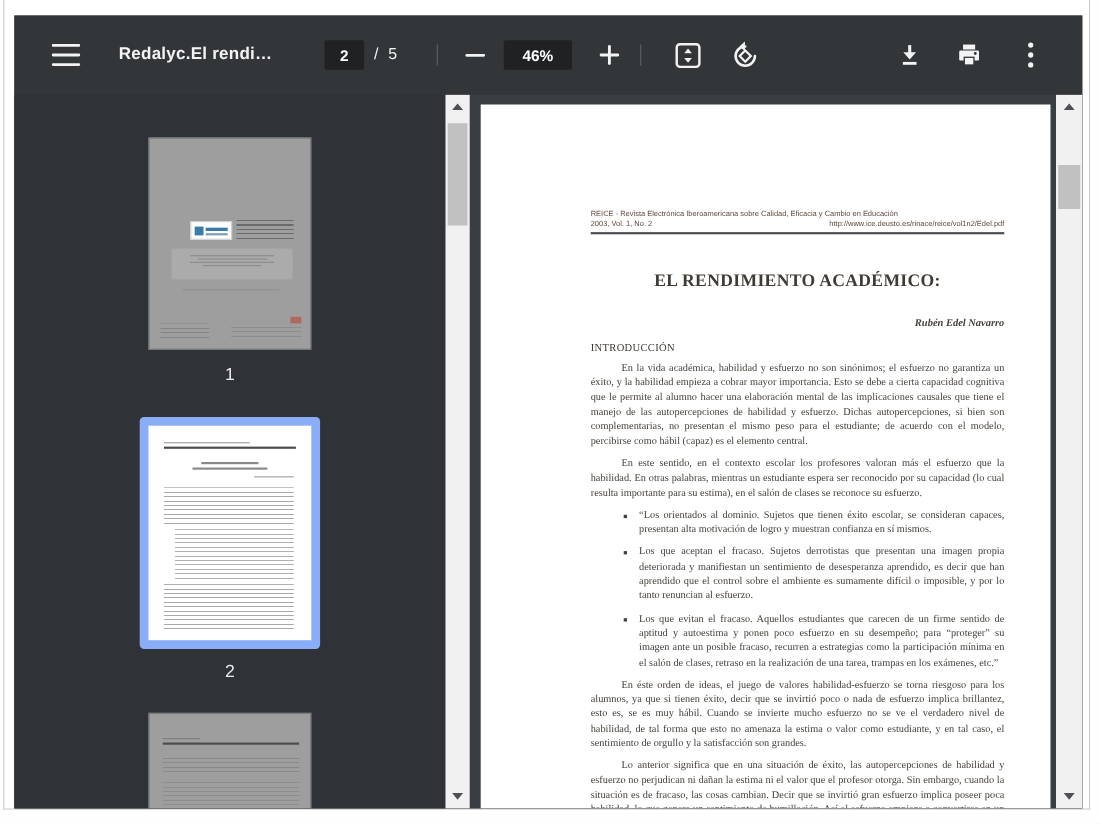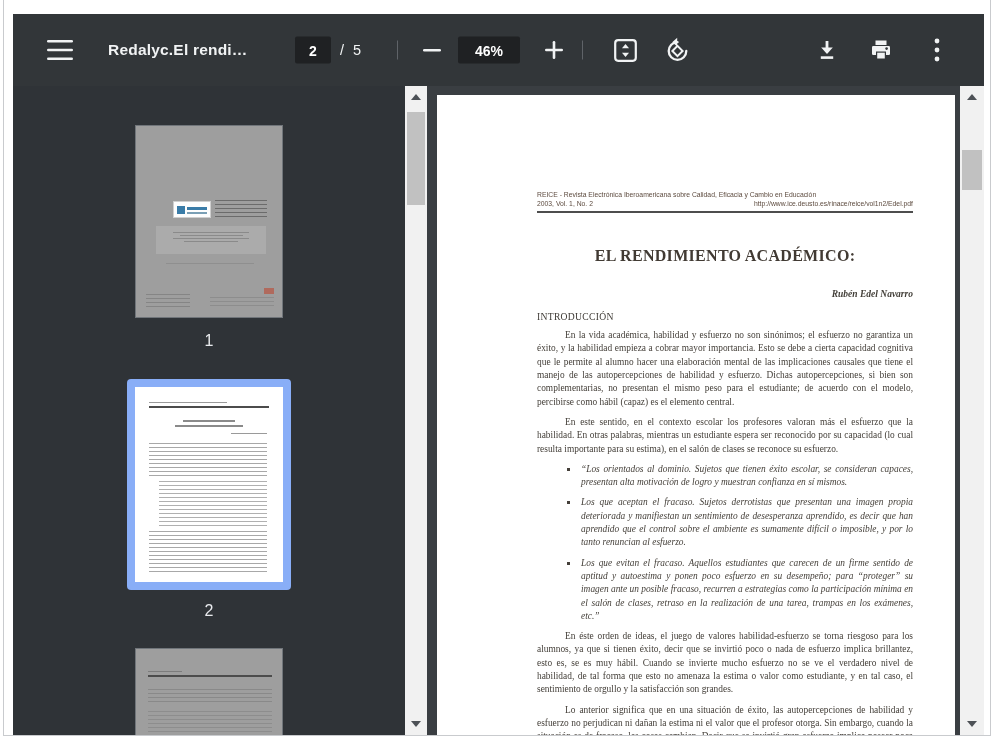--- a/index.html
+++ b/index.html
@@ -108,21 +108,21 @@
   .doc-header{font-size:6.8px;line-height:8.6px;color:#5d4b3f;font-family:"Liberation Sans",sans-serif}
   .doc-header .row2{display:flex;justify-content:space-between}
   .doc-rule{height:2px;background:#4e4e4e;margin-top:3px}
   .doc-title-block{margin-top:35px;text-align:center;font-weight:bold;font-size:16px;
     line-height:16px;color:#413a33;letter-spacing:.3px}
   .doc-author{margin-top:25px;text-align:right;font-style:italic;font-weight:bold;
     font-size:9.5px;color:#44403a}
   .doc-section{margin-top:12px;font-weight:normal;font-size:9.6px;letter-spacing:.3px;color:#3e3a35}
   .doc-page p{font-size:9.4px;line-height:13.3px;text-align:justify;text-indent:28px;margin-top:7px}
   .doc-bullets{margin:7px 0 0 28px;list-style:none}
-  .doc-bullets li{position:relative;padding-left:16px;font-style:italic;font-size:9.4px;
+  .doc-bullets li{position:relative;padding-left:16px;font-size:9.4px;
     line-height:13.3px;text-align:justify;margin-top:7px}
   .doc-bullets li::before{content:"";position:absolute;left:2px;top:5px;width:3px;height:3px;background:#45403a}
 
   
   svg{display:block}
 </style>
 </head>
 <body>
 
 <div class="frame"></div>

